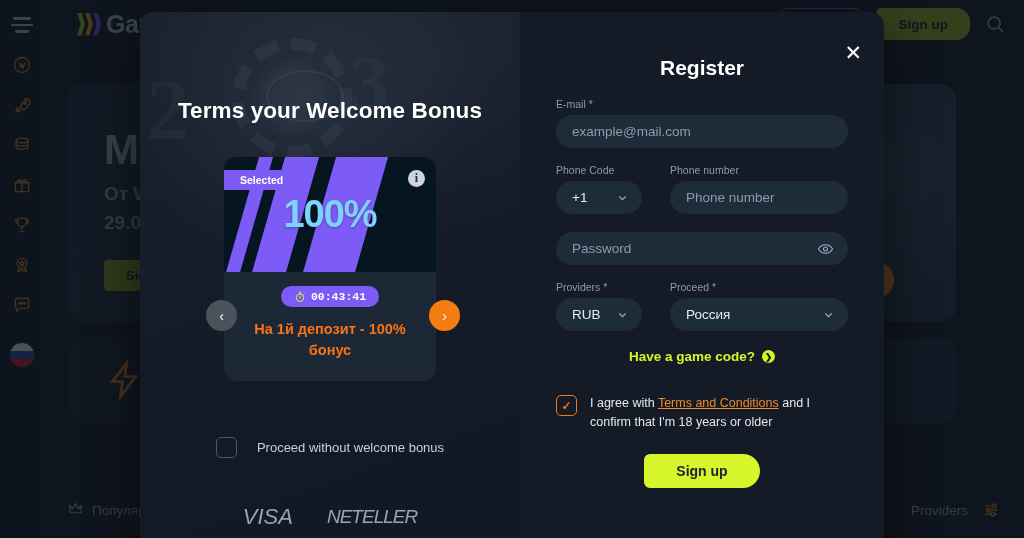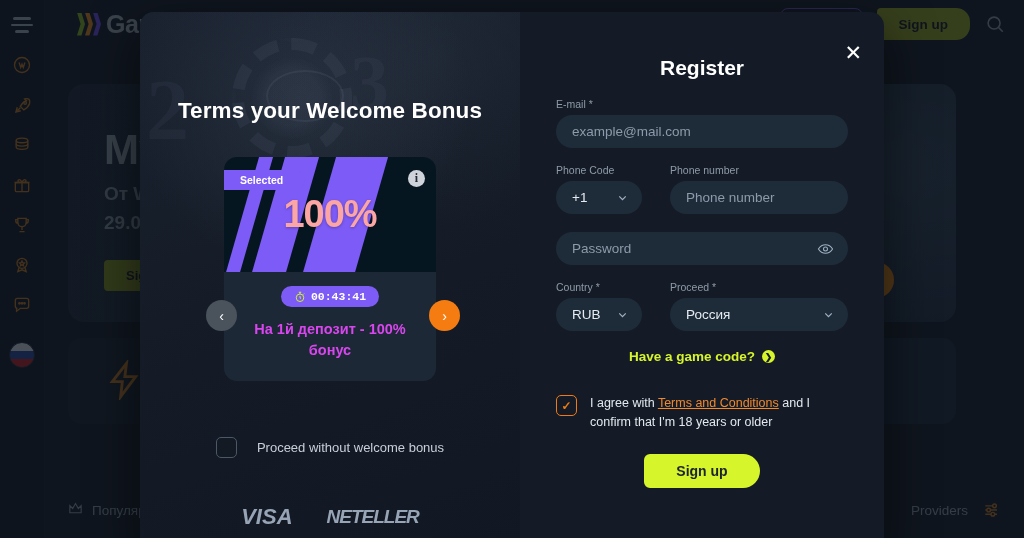--- a/index.html
+++ b/index.html
@@ -177,21 +177,21 @@
   }
   .stripe {
     position: absolute; top: -28px; height: 175px; width: 30px;
     background: #7d5bf6; transform: skewX(-16deg);
   }
   .stripe.s1 { left: 18px; width: 14px; }
   .stripe.s2 { left: 44px; width: 34px; }
   .stripe.s3 { left: 95px; width: 52px; }
   .pct {
     position: absolute; inset: 0; display: flex; align-items: center; justify-content: center;
-    color: #fca5a5; font-size: 38px; font-weight: 800; letter-spacing: -1px;
+    color: #7dd3fc; font-size: 38px; font-weight: 800; letter-spacing: -1px;
     text-shadow: 0 1px 3px rgba(0,0,0,.25);
   }
   .sel-badge {
     position: absolute; left: -14px; top: 13px;
     background: #7d5bf6; color: #fff; font-size: 10.5px; font-weight: 600;
     padding: 4px 22px 4px 30px; border-radius: 0 20px 20px 0;
   }
   .info-ico {
     position: absolute; right: 11px; top: 13px;
     width: 17px; height: 17px; border-radius: 50%;
@@ -200,21 +200,21 @@
     font-size: 12px; font-weight: 700; font-family: "Liberation Serif", serif;
   }
   .card-body { padding: 14px 16px 20px; text-align: center; }
   .timer {
     display: inline-flex; align-items: center; gap: 5px;
     background: #7d5bf6; color: #fff; border-radius: 20px;
     padding: 4px 13px; font-size: 11.5px; font-weight: 700;
     font-family: "Liberation Mono", monospace;
   }
   .timer .tico { color: #ccf22e; display: flex; }
-  .card-desc { margin-top: 12px; color: #d946ef; font-size: 14.5px; font-weight: 700; line-height: 1.45; }
+  .card-desc { margin-top: 12px; color: #f97316; font-size: 14.5px; font-weight: 700; line-height: 1.45; }
 
   .carousel-arrow {
     position: absolute; top: 288px; width: 31px; height: 31px; border-radius: 50%;
     display: flex; align-items: center; justify-content: center; color: #fff; font-size: 14px;
   }
   .carousel-arrow.prev { left: 66px; background: #4a525c; }
   .carousel-arrow.next { right: 60px; background: #f57c11; }
 
   .no-bonus {
     position: absolute; left: 0; right: 0; top: 425px;
@@ -223,21 +223,21 @@
   .cb-empty {
     width: 21px; height: 21px; border-radius: 5px;
     border: 1.6px solid #4a586a; background: #131a24;
   }
   .no-bonus-lbl { color: #c8cfd8; font-size: 13px; }
 
   .paylogos {
     position: absolute; left: 0; right: 0; top: 492px;
     display: flex; align-items: center; justify-content: center; gap: 34px;
   }
-  .paylogo { color: #97a4b5; font-weight: 700; font-style: italic; }
+  .paylogo { color: #97a4b5; font-weight: 400; font-style: italic; }
   .paylogo.visa { font-size: 22px; letter-spacing: 0px; }
   .paylogo.net { font-size: 19px; letter-spacing: -1px; }
 
   
   .reg-panel {
     flex: 1; background: #141b26; position: relative; padding: 0 36px;
   }
   .close-x {
     position: absolute; right: 22px; top: 30px;
     color: #fff; font-size: 21px; font-weight: 400; line-height: 1;
@@ -529,21 +529,21 @@
             <svg width="17" height="17" viewBox="0 0 24 24" fill="none" stroke="currentColor" stroke-width="1.5">
                 <path d="M2 12s3.8-6 10-6 10 6 10 6-3.8 6-10 6-10-6-10-6z"></path>
                 <circle cx="12" cy="12" r="2.8"></circle>
               </svg>
           </span>
         </div>
       </div>
 
       <div class="row-2">
         <div class="col-sm">
-          <div class="field-label">Country *</div>
+          <div class="field-label">Providers *</div>
           <div class="sel-wrap">
             <select class="sel">
               <option>RUB</option>
             </select>
             <span class="sel-caret">
               <svg width="13" height="13" viewBox="0 0 24 24" fill="none" stroke="currentColor" stroke-width="2.4">
                   <path d="M6 9l6 6 6-6"></path>
                 </svg>
             </span>
           </div>

